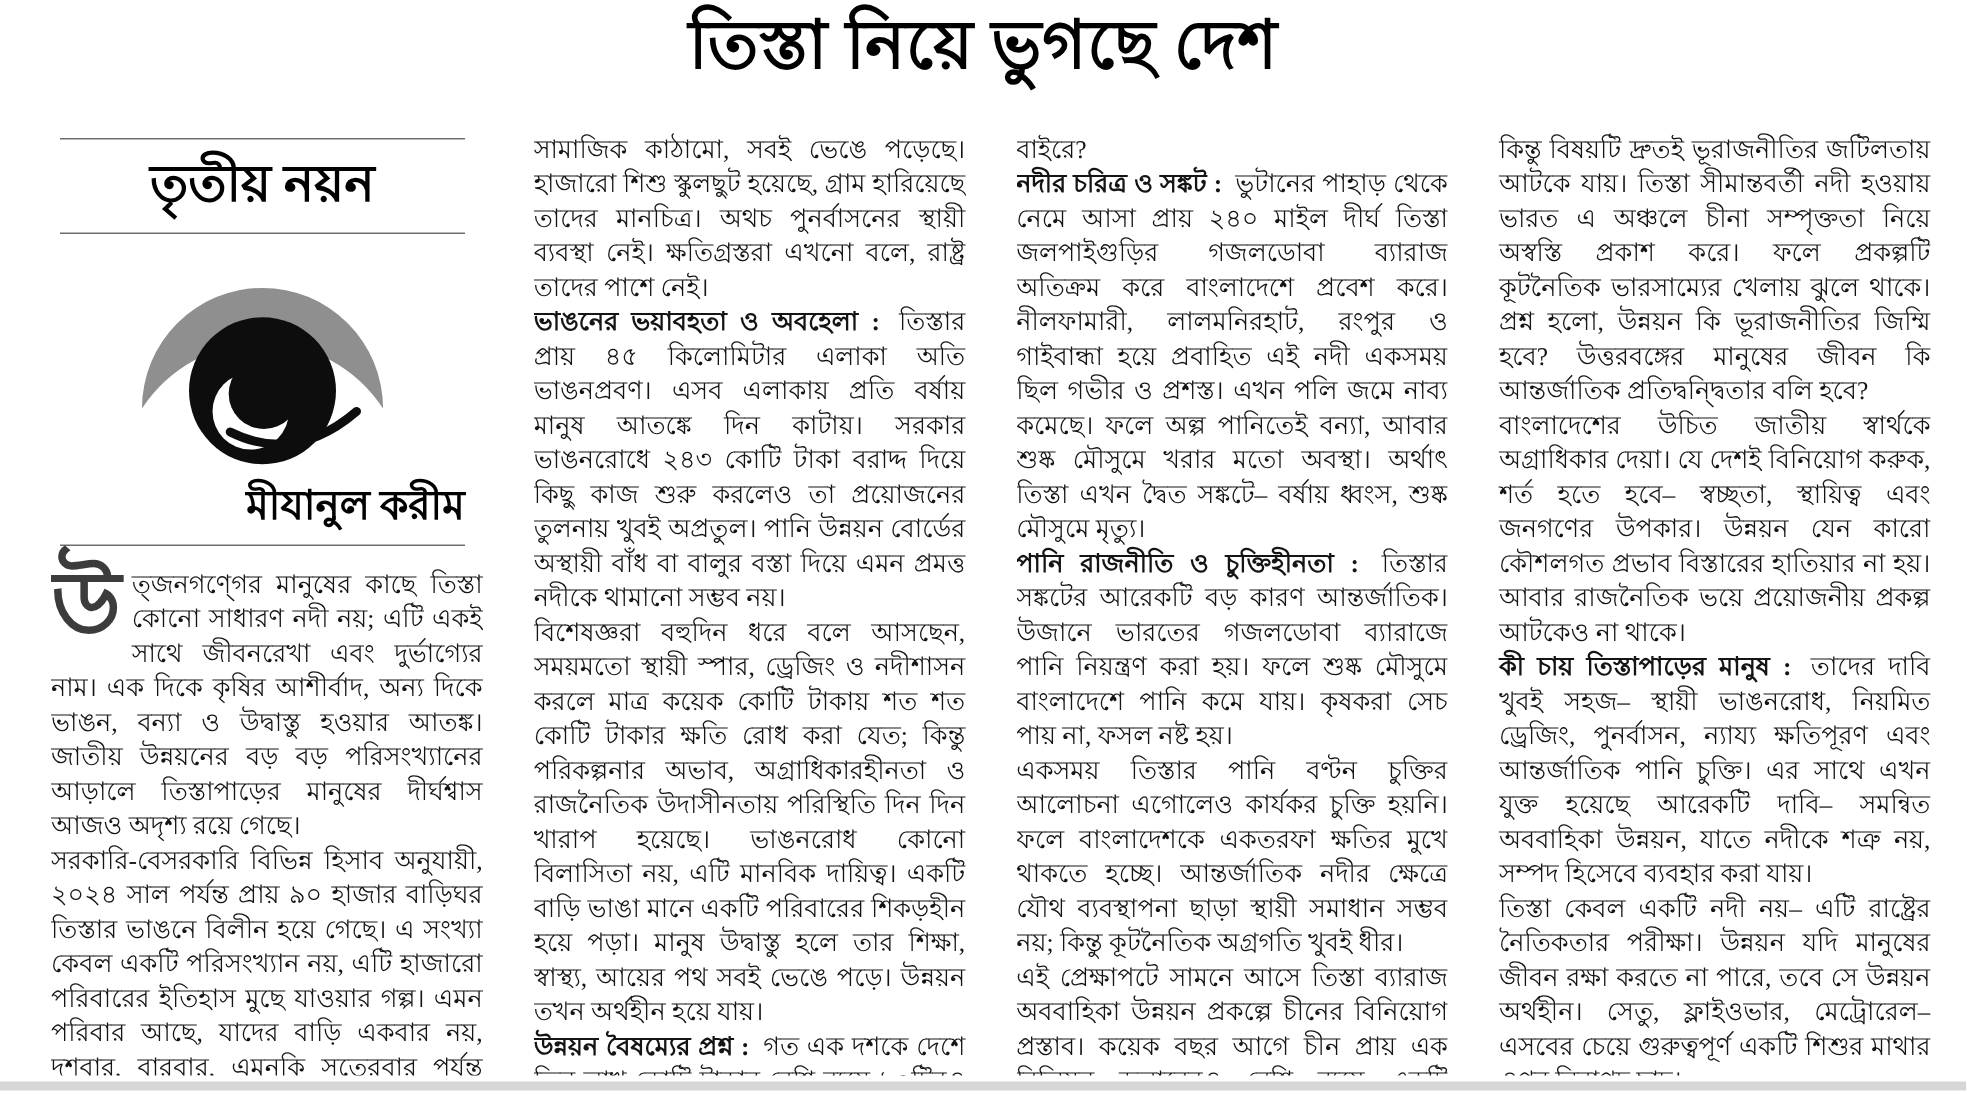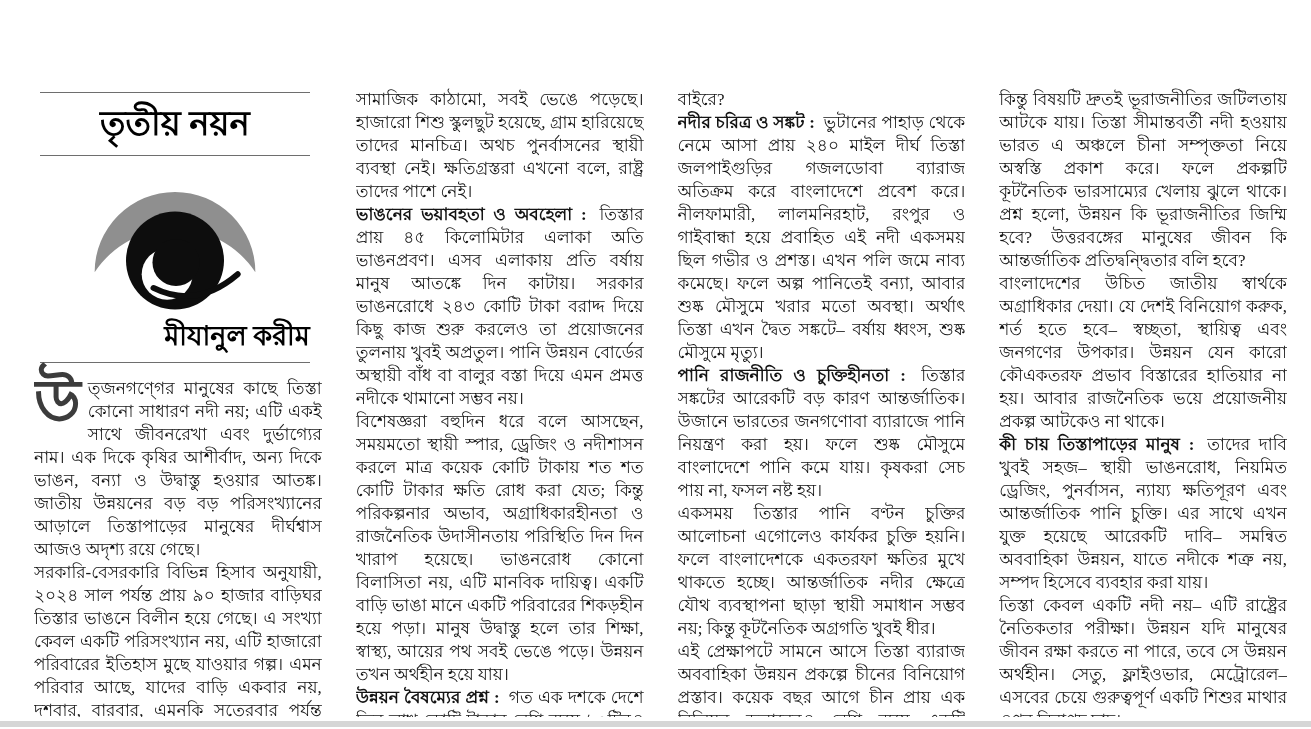--- a/index.html
+++ b/index.html
@@ -50,20 +50,21 @@
   .bottom-bar{
     position:absolute;left:0;bottom:2px;width:100%;height:6px;
     background:#d6d6d6;
   }
 </style>
 </head>
 <body>
 
 <div class="page">
 
+  <h1 class="headline">তিস্তা নিয়ে ভুগছে দেশ</h1>
 
   <div class="content">
 
     <div class="column">
       <div class="masthead">
         <div class="rule"></div>
         <div class="mast-title">তৃতীয় নয়ন</div>
         <div class="rule"></div>
         <div class="eye-wrap">
           <svg width="196" height="150" viewBox="0 0 200 152" aria-hidden="true">
@@ -86,29 +87,29 @@
       <p class="para">সামাজিক কাঠামো, সবই ভেঙে পড়েছে। হাজারো শিশু স্কুলছুট হয়েছে, গ্রাম হারিয়েছে তাদের মানচিত্র। অথচ পুনর্বাসনের স্থায়ী ব্যবস্থা নেই। ক্ষতিগ্রস্তরা এখনো বলে, রাষ্ট্র তাদের পাশে নেই।</p>
       <p class="para"><b class="lead">ভাঙনের ভয়াবহতা ও অবহেলা :</b> <span>তিস্তার প্রায় ৪৫ কিলোমিটার এলাকা অতি ভাঙনপ্রবণ। এসব এলাকায় প্রতি বর্ষায় মানুষ আতঙ্কে দিন কাটায়। সরকার ভাঙনরোধে ২৪৩ কোটি টাকা বরাদ্দ দিয়ে কিছু কাজ শুরু করলেও তা প্রয়োজনের তুলনায় খুবই অপ্রতুল। পানি উন্নয়ন বোর্ডের অস্থায়ী বাঁধ বা বালুর বস্তা দিয়ে এমন প্রমত্ত নদীকে থামানো সম্ভব নয়।</span></p>
       <p class="para">বিশেষজ্ঞরা বহুদিন ধরে বলে আসছেন, সময়মতো স্থায়ী স্পার, ড্রেজিং ও নদীশাসন করলে মাত্র কয়েক কোটি টাকায় শত শত কোটি টাকার ক্ষতি রোধ করা যেত; কিন্তু পরিকল্পনার অভাব, অগ্রাধিকারহীনতা ও রাজনৈতিক উদাসীনতায় পরিস্থিতি দিন দিন খারাপ হয়েছে। ভাঙনরোধ কোনো বিলাসিতা নয়, এটি মানবিক দায়িত্ব। একটি বাড়ি ভাঙা মানে একটি পরিবারের শিকড়হীন হয়ে পড়া। মানুষ উদ্বাস্তু হলে তার শিক্ষা, স্বাস্থ্য, আয়ের পথ সবই ভেঙে পড়ে। উন্নয়ন তখন অর্থহীন হয়ে যায়।</p>
       <p class="para"><b class="lead">উন্নয়ন বৈষম্যের প্রশ্ন :</b> <span>গত এক দশকে দেশে তিন লাখ কোটি টাকার বেশি ব্যয়ে ১০টিরও বেশি মেগা প্রকল্প বাস্তবায়ন হয়েছে– সেতু, মেট্রোরেল, এক্সপ্রেসওয়ে, বিদ্যুৎকেন্দ্র। এগুলো অবশ্যই প্রয়োজনীয়; কিন্তু প্রশ্ন হলো, মানুষের বেঁচে থাকার প্রকল্প কি অগ্রাধিকার পেয়েছে?</span></p>
 
     </div>
 
     <div class="column">
       <p class="para">বাইরে?</p>
       <p class="para"><b class="lead">নদীর চরিত্র ও সঙ্কট :</b> <span>ভুটানের পাহাড় থেকে নেমে আসা প্রায় ২৪০ মাইল দীর্ঘ তিস্তা জলপাইগুড়ির গজলডোবা ব্যারাজ অতিক্রম করে বাংলাদেশে প্রবেশ করে। নীলফামারী, লালমনিরহাট, রংপুর ও গাইবান্ধা হয়ে প্রবাহিত এই নদী একসময় ছিল গভীর ও প্রশস্ত। এখন পলি জমে নাব্য কমেছে। ফলে অল্প পানিতেই বন্যা, আবার শুষ্ক মৌসুমে খরার মতো অবস্থা। অর্থাৎ তিস্তা এখন দ্বৈত সঙ্কটে– বর্ষায় ধ্বংস, শুষ্ক মৌসুমে মৃত্যু।</span></p>
-      <p class="para"><b class="lead">পানি রাজনীতি ও চুক্তিহীনতা :</b> <span>তিস্তার সঙ্কটের আরেকটি বড় কারণ আন্তর্জাতিক। উজানে ভারতের জনগণোবা ব্যারাজে পানি নিয়ন্ত্রণ করা হয়। ফলে শুষ্ক মৌসুমে বাংলাদেশে পানি কমে যায়। কৃষকরা সেচ পায় না, ফসল নষ্ট হয়।</span></p>
+      <p class="para"><b class="lead">পানি রাজনীতি ও চুক্তিহীনতা :</b> <span>তিস্তার সঙ্কটের আরেকটি বড় কারণ আন্তর্জাতিক। উজানে ভারতের গজলডোবা ব্যারাজে পানি নিয়ন্ত্রণ করা হয়। ফলে শুষ্ক মৌসুমে বাংলাদেশে পানি কমে যায়। কৃষকরা সেচ পায় না, ফসল নষ্ট হয়।</span></p>
       <p class="para">একসময় তিস্তার পানি বণ্টন চুক্তির আলোচনা এগোলেও কার্যকর চুক্তি হয়নি। ফলে বাংলাদেশকে একতরফা ক্ষতির মুখে থাকতে হচ্ছে। আন্তর্জাতিক নদীর ক্ষেত্রে যৌথ ব্যবস্থাপনা ছাড়া স্থায়ী সমাধান সম্ভব নয়; কিন্তু কূটনৈতিক অগ্রগতি খুবই ধীর।</p>
       <p class="para">এই প্রেক্ষাপটে সামনে আসে তিস্তা ব্যারাজ অববাহিকা উন্নয়ন প্রকল্পে চীনের বিনিয়োগ প্রস্তাব। কয়েক বছর আগে চীন প্রায় এক বিলিয়ন ডলারেরও বেশি ব্যয়ে একটি সমন্বিত তিস্তা অববাহিকা উন্নয়ন পরিকল্পনার প্রস্তাব করে। এতে ছিল নদী ড্রেজিং ও নাব্য বৃদ্ধি, স্থায়ী বাঁধ ও নদীশাসন, বন্যা নিয়ন্ত্রণ ব্যবস্থা, সেচ সম্প্রসারণ, নদীতীর সংরক্ষণ, পর্যটন ও অর্থনৈতিক জোন উন্নয়ন।</p>
 
     </div>
 
     <div class="column">
       <p class="para">কিন্তু বিষয়টি দ্রুতই ভূরাজনীতির জটিলতায় আটকে যায়। তিস্তা সীমান্তবর্তী নদী হওয়ায় ভারত এ অঞ্চলে চীনা সম্পৃক্ততা নিয়ে অস্বস্তি প্রকাশ করে। ফলে প্রকল্পটি কূটনৈতিক ভারসাম্যের খেলায় ঝুলে থাকে। প্রশ্ন হলো, উন্নয়ন কি ভূরাজনীতির জিম্মি হবে? উত্তরবঙ্গের মানুষের জীবন কি আন্তর্জাতিক প্রতিদ্বন্দ্বিতার বলি হবে?</p>
-      <p class="para">বাংলাদেশের উচিত জাতীয় স্বার্থকে অগ্রাধিকার দেয়া। যে দেশই বিনিয়োগ করুক, শর্ত হতে হবে– স্বচ্ছতা, স্থায়িত্ব এবং জনগণের উপকার। উন্নয়ন যেন কারো কৌএকতরফ প্রভাব বিস্তারের হাতিয়ার না হয়। আবার রাজনৈতিক ভয়ে প্রয়োজনীয় প্রকল্প আটকেও না থাকে।</p>
+      <p class="para">বাংলাদেশের উচিত জাতীয় স্বার্থকে অগ্রাধিকার দেয়া। যে দেশই বিনিয়োগ করুক, শর্ত হতে হবে– স্বচ্ছতা, স্থায়িত্ব এবং জনগণের উপকার। উন্নয়ন যেন কারো কৌশলগত প্রভাব বিস্তারের হাতিয়ার না হয়। আবার রাজনৈতিক ভয়ে প্রয়োজনীয় প্রকল্প আটকেও না থাকে।</p>
       <p class="para"><b class="lead">কী চায় তিস্তাপাড়ের মানুষ :</b> <span>তাদের দাবি খুবই সহজ– স্থায়ী ভাঙনরোধ, নিয়মিত ড্রেজিং, পুনর্বাসন, ন্যায্য ক্ষতিপূরণ এবং আন্তর্জাতিক পানি চুক্তি। এর সাথে এখন যুক্ত হয়েছে আরেকটি দাবি– সমন্বিত অববাহিকা উন্নয়ন, যাতে নদীকে শত্রু নয়, সম্পদ হিসেবে ব্যবহার করা যায়।</span></p>
       <p class="para">তিস্তা কেবল একটি নদী নয়– এটি রাষ্ট্রের নৈতিকতার পরীক্ষা। উন্নয়ন যদি মানুষের জীবন রক্ষা করতে না পারে, তবে সে উন্নয়ন অর্থহীন। সেতু, ফ্লাইওভার, মেট্রোরেল– এসবের চেয়ে গুরুত্বপূর্ণ একটি শিশুর মাথার ওপর নিরাপদ ছাদ।</p>
 
     </div>
 
   </div>
 
   <div class="bottom-bar"></div>
 </div>
 

